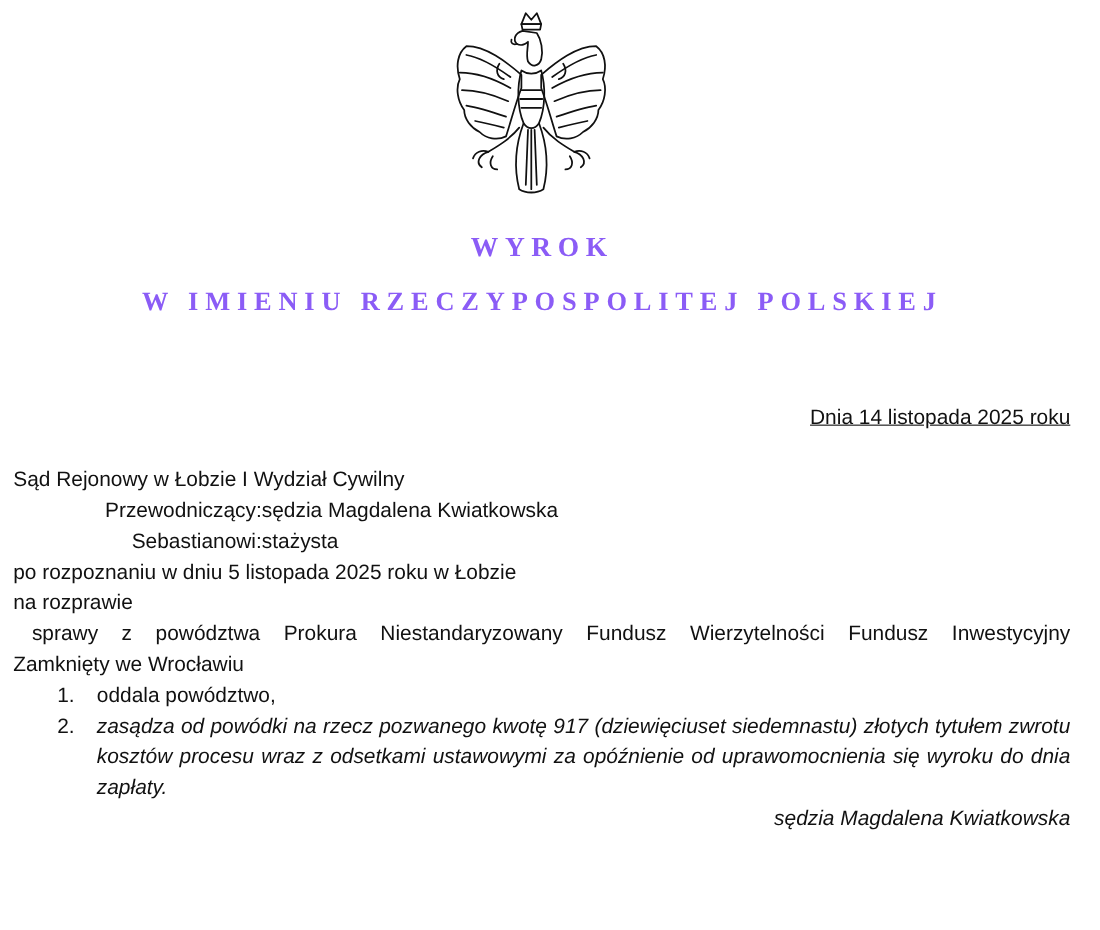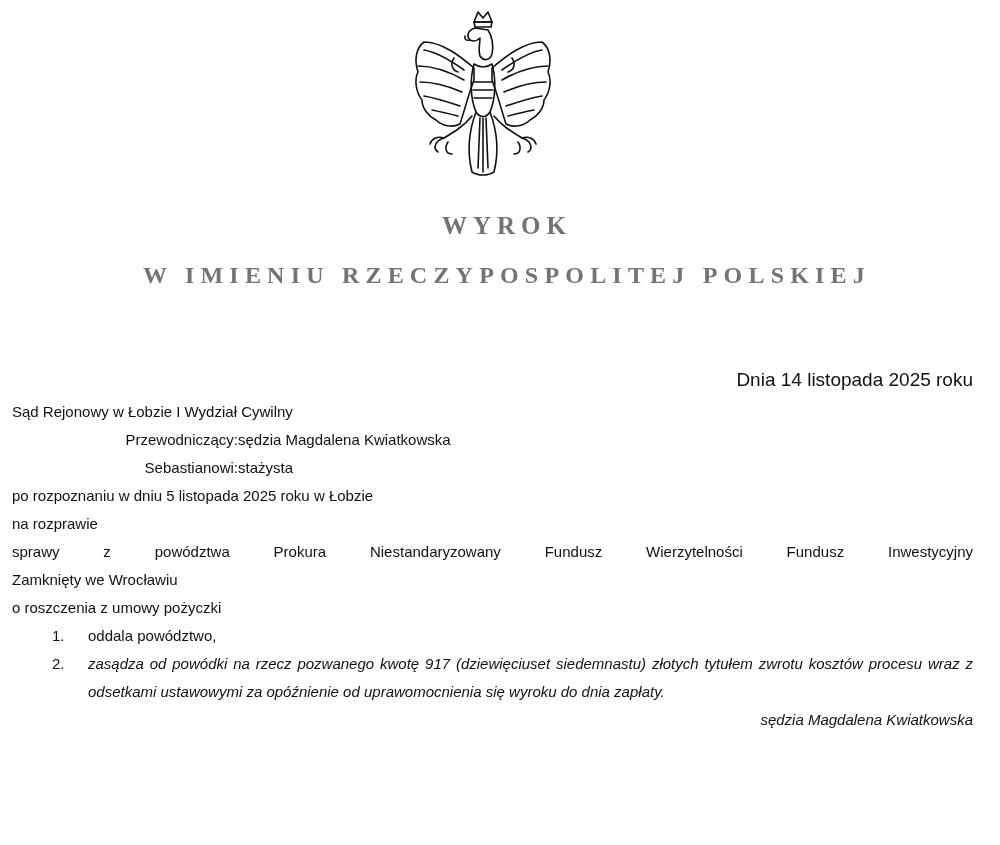--- a/index.html
+++ b/index.html
@@ -5,39 +5,39 @@
   html, body { margin: 0; padding: 0; background: #ffffff; }
   body {
     width: 1000px; height: 845px; position: relative; overflow: hidden;
     color: #111111;
     font-family: "Liberation Sans", sans-serif;
   }
   .emblem {
     position: absolute; left: 408px; top: 8px; width: 150px; height: 174px;
   }
   .title {
-    position: absolute; left: 14px; width: 986px; text-align: center;
+    position: absolute; left: 0; width: 986px; text-align: center;
     font-family: "Liberation Serif", serif; font-weight: bold;
-    color: #737373;
+    color: #8b5cf6;
   }
   .title-main { top: 212px; font-size: 25px; letter-spacing: 6px; }
   .title-sub { top: 262px; font-size: 24px; letter-spacing: 6.2px; font-family: Liberation Serif, serif; }
   .date {
-    position: absolute; right: 27px; top: 369px; font-size: 19px;
+    position: absolute; right: 27px; top: 369px; font-size: 19px; text-decoration: underline;
   }
   .body {
-    position: absolute; left: 12px; top: 398px; width: 961px;
-    font-size: 15px; line-height: 28px;
+    position: absolute; left: 12px; top: 423px; width: 961px;
+    font-size: 19px; line-height: 28px;
   }
   .line { height: 28px; white-space: nowrap; }
   .row { display: flex; height: 28px; text-align: right; }
   .row .label { width: 226px; }
   .justify {
     text-align: justify; text-align-last: justify; white-space: normal;
-    height: 28px; overflow: hidden;
+    height: 28px; overflow: hidden; margin-left: 17px;
   }
   .list { margin: 0; padding: 0; list-style: none; margin-left: 40px; }
   .list li { display: flex; }
   .list .num { width: 36px; flex: none; }
   .list .txt { flex: 1; text-align: justify; }
   .list .txt.last-left { text-align-last: left; font-style: italic; }
   .signature {
     text-align: right; font-style: italic; height: 28px;
   }
 </style>
@@ -94,21 +94,20 @@
     <span>sędzia Magdalena Kwiatkowska</span>
   </div>
   <div class="row">
     <span class="label">Sebastianowi:</span>
     <span>stażysta</span>
   </div>
   <div class="line">po rozpoznaniu w dniu 5 listopada 2025 roku w Łobzie</div>
   <div class="line">na rozprawie</div>
   <div class="justify">sprawy z powództwa Prokura Niestandaryzowany Fundusz Wierzytelności Fundusz Inwestycyjny</div>
   <div class="line">Zamknięty we Wrocławiu</div>
-  <div class="line">o roszczenia z umowy pożyczki</div>
   <ol class="list">
     <li>
       <span class="num">1.</span>
       <span class="txt">oddala powództwo,</span>
     </li>
     <li>
       <span class="num">2.</span>
       <span class="txt last-left">zasądza od powódki na rzecz pozwanego kwotę 917 (dziewięciuset siedemnastu) złotych tytułem zwrotu kosztów procesu wraz z odsetkami ustawowymi za opóźnienie od uprawomocnienia się wyroku do dnia zapłaty.</span>
     </li>
   </ol>

